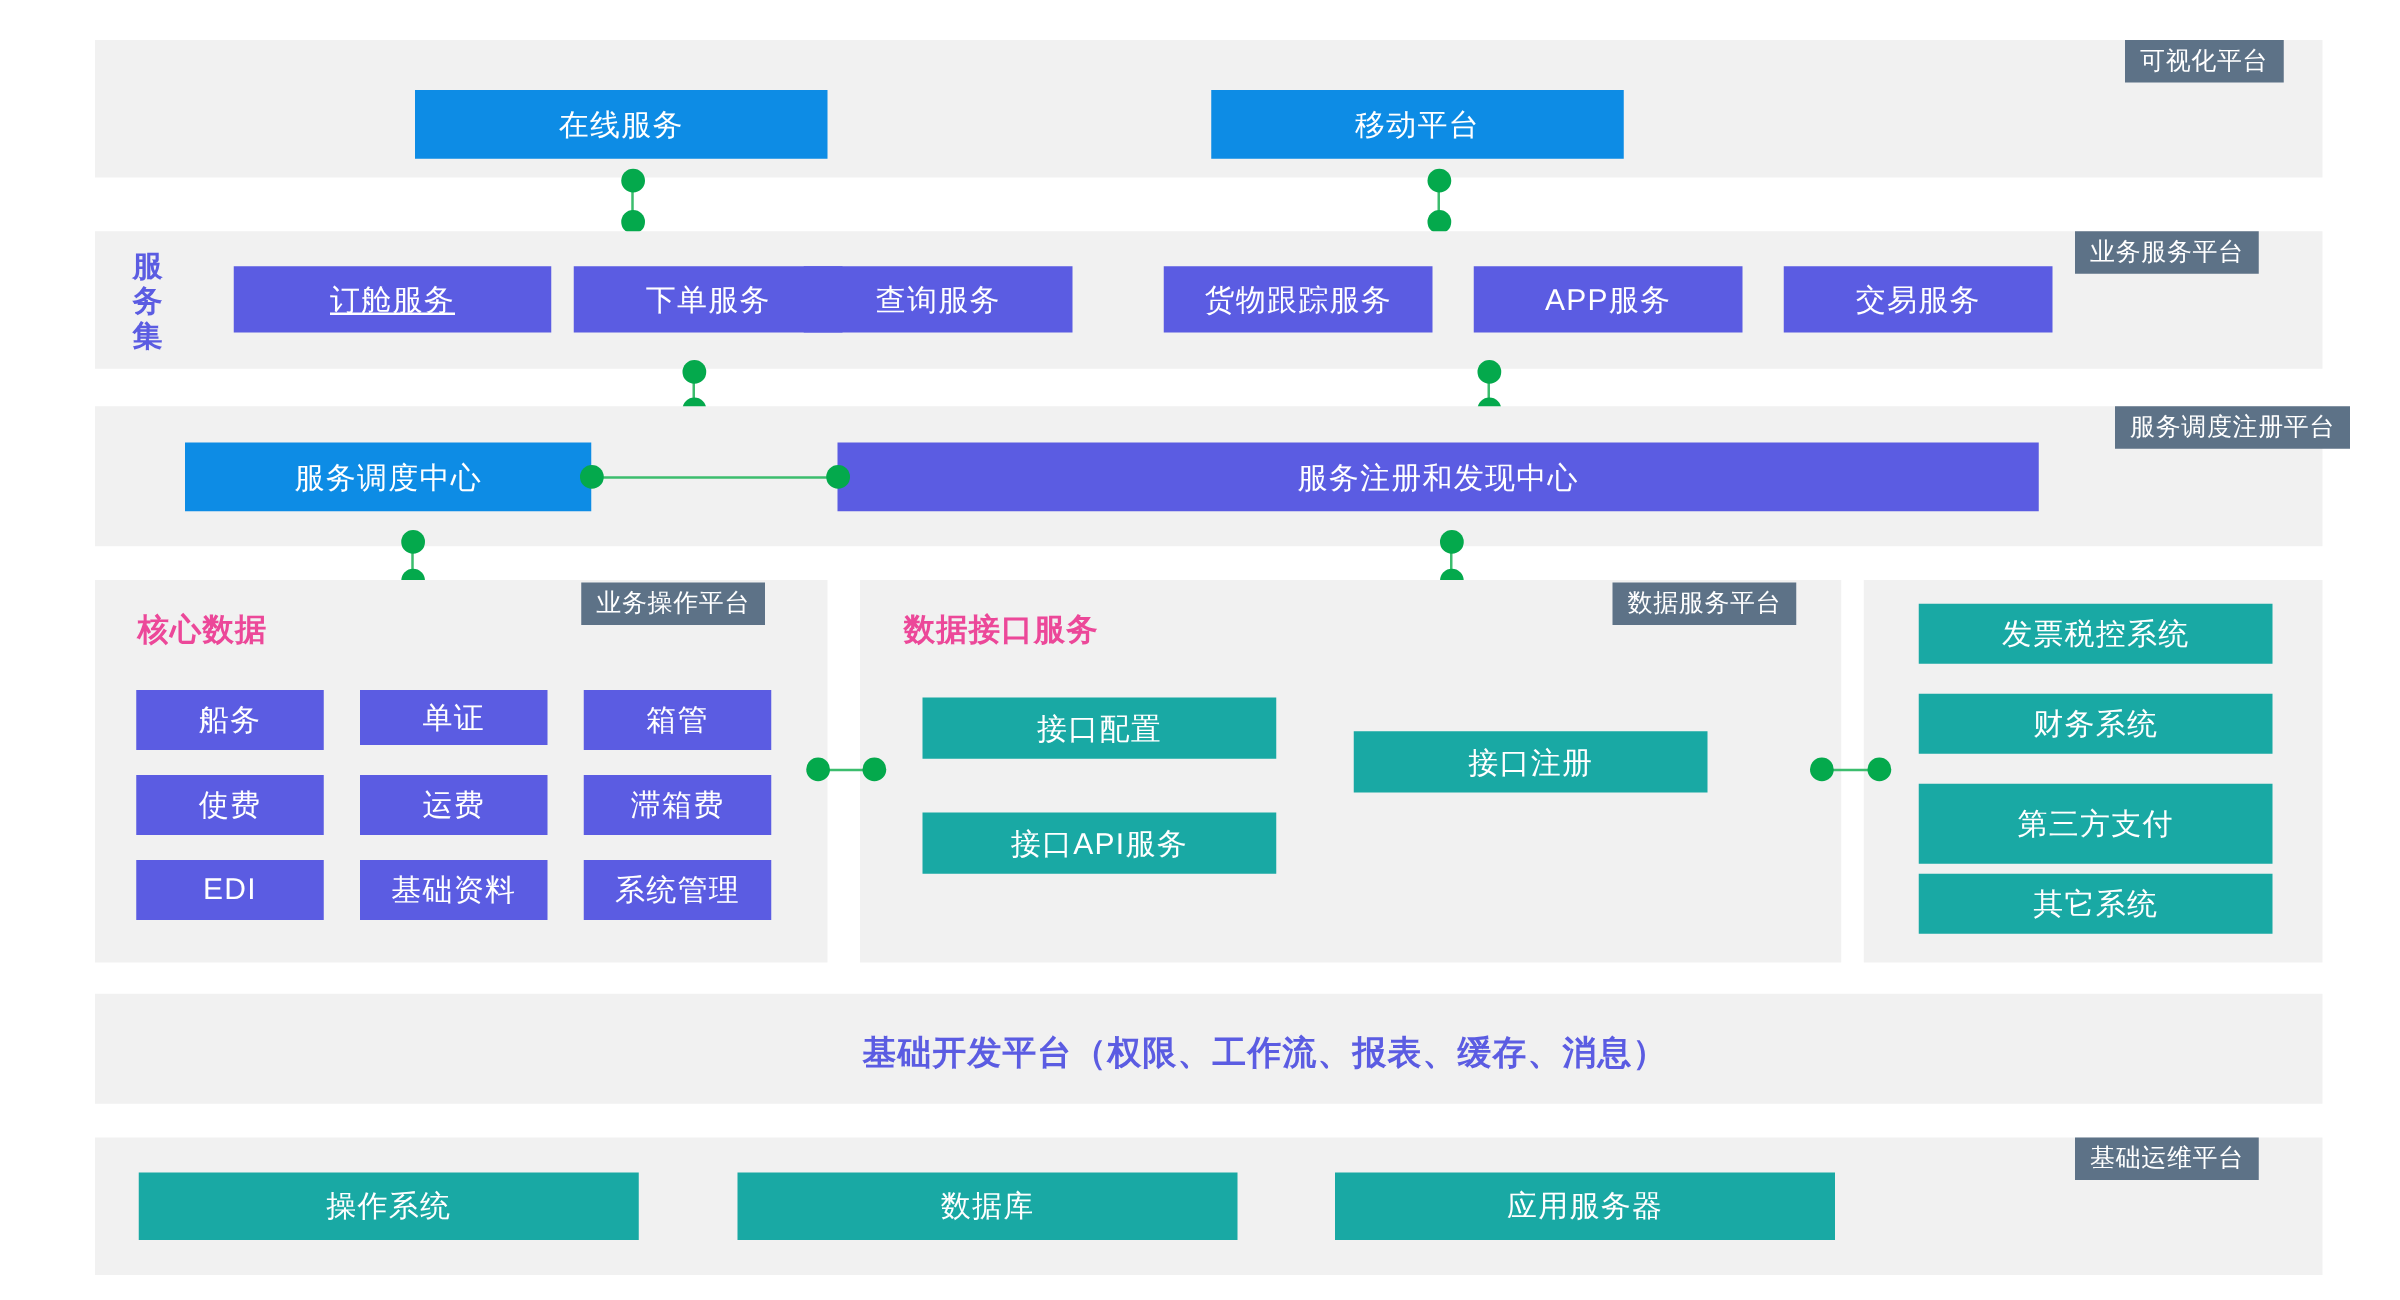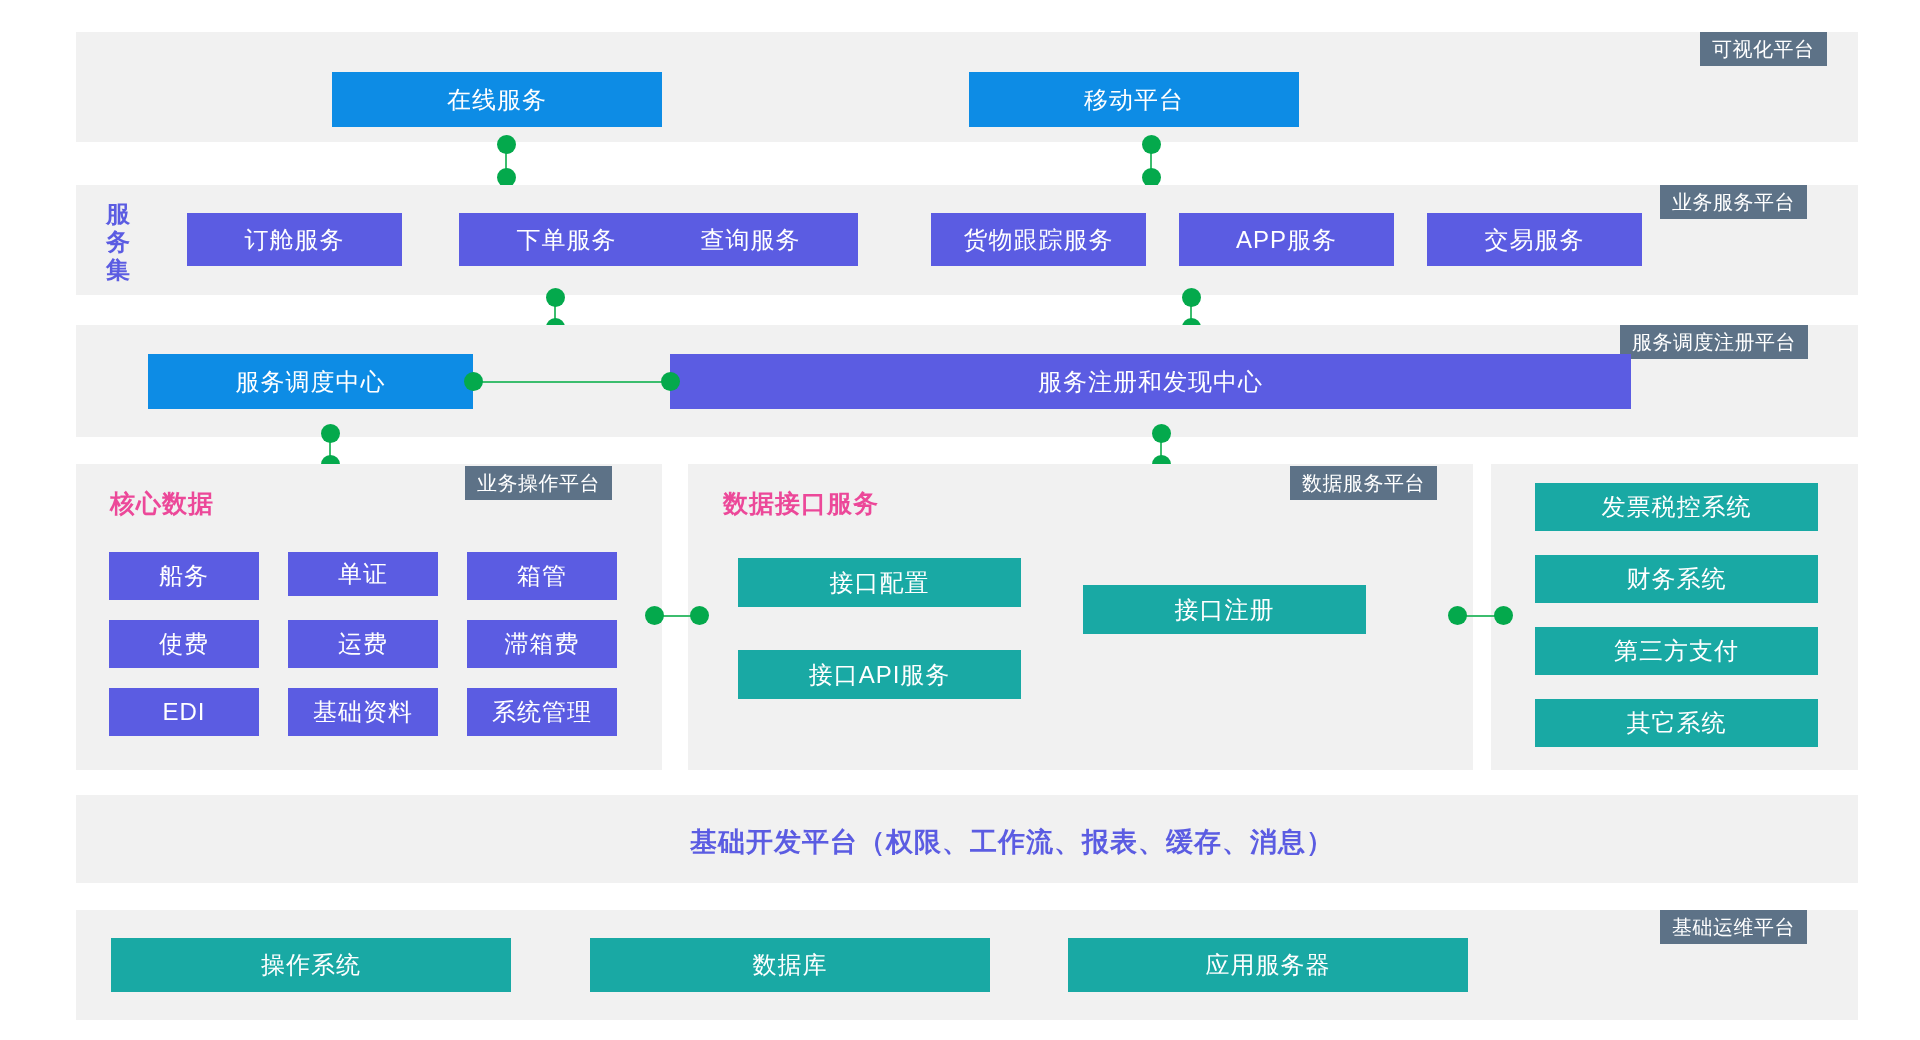--- a/index.html
+++ b/index.html
@@ -97,37 +97,37 @@
   <div class="dot" style="left:497px;top:168px;"></div>
 
   <div class="vline" style="left:1150px;top:140px;height:46px;"></div>
   <div class="dot" style="left:1142px;top:135px;"></div>
   <div class="dot" style="left:1142px;top:168px;"></div>
 
   <div class="band" style="left:76px;top:185px;width:1782px;height:110px;"></div>
   <div class="tag" style="left:1660px;top:185px;">业务服务平台</div>
   <div class="vlabel" style="left:105px;top:200px;">服务集</div>
 
-  <div class="box purple" style="left:187px;top:213px;width:215px;height:53px;">订舱服务</div>
+  <div class="box purple" style="left:187px;top:213px;width:254px;height:53px;text-decoration:underline;">订舱服务</div>
   <div class="box purple" style="left:435px;top:213px;width:215px;height:53px;margin-left:24px;">下单服务</div>
   <div class="box purple" style="left:643px;top:213px;width:215px;height:53px;">查询服务</div>
   <div class="box purple" style="left:931px;top:213px;width:215px;height:53px;">货物跟踪服务</div>
   <div class="box purple" style="left:1179px;top:213px;width:215px;height:53px;">APP服务</div>
   <div class="box purple" style="left:1427px;top:213px;width:215px;height:53px;">交易服务</div>
 
   <div class="vline" style="left:554px;top:293px;height:40px;"></div>
   <div class="dot" style="left:546px;top:288px;"></div>
   <div class="dot" style="left:546px;top:318px;"></div>
 
   <div class="vline" style="left:1190px;top:293px;height:40px;"></div>
   <div class="dot" style="left:1182px;top:288px;"></div>
   <div class="dot" style="left:1182px;top:318px;"></div>
 
   <div class="band" style="left:76px;top:325px;width:1782px;height:112px;"></div>
-  <div class="tag" style="left:1620px;top:325px;">服务调度注册平台</div>
+  <div class="tag" style="left:1692px;top:325px;">服务调度注册平台</div>
 
   <div class="box blue" style="left:148px;top:354px;width:325px;height:55px;">服务调度中心</div>
   <div class="box purple" style="left:670px;top:354px;width:961px;height:55px;">服务注册和发现中心</div>
 
   <div class="hline" style="left:473px;top:381px;width:197px;"></div>
   <div class="dot" style="left:464px;top:372px;"></div>
   <div class="dot" style="left:661px;top:372px;"></div>
 
   <div class="vline" style="left:329px;top:435px;height:35px;"></div>
   <div class="dot" style="left:321px;top:424px;"></div>
@@ -158,21 +158,21 @@
   <div class="heading" style="left:723px;top:487px;">数据接口服务</div>
 
   <div class="box teal" style="left:738px;top:558px;width:283px;height:49px;">接口配置</div>
   <div class="box teal" style="left:1083px;top:558px;width:283px;height:49px;margin-top:27px;">接口注册</div>
   <div class="box teal" style="left:738px;top:650px;width:283px;height:49px;">接口API服务</div>
 
   <div class="panel" style="left:1491px;top:464px;width:367px;height:306px;"></div>
 
   <div class="box teal" style="left:1535px;top:483px;width:283px;height:48px;">发票税控系统</div>
   <div class="box teal" style="left:1535px;top:555px;width:283px;height:48px;">财务系统</div>
-  <div class="box teal" style="left:1535px;top:627px;width:283px;height:48px;">第三方支付</div>
+  <div class="box teal" style="left:1535px;top:627px;width:283px;height:64px;">第三方支付</div>
   <div class="box teal" style="left:1535px;top:699px;width:283px;height:48px;">其它系统</div>
 
   <div class="hline" style="left:653px;top:615px;width:45px;"></div>
   <div class="dot" style="left:645px;top:606px;"></div>
   <div class="dot" style="left:690px;top:606px;"></div>
 
   <div class="hline" style="left:1457px;top:615px;width:45px;"></div>
   <div class="dot" style="left:1448px;top:606px;"></div>
   <div class="dot" style="left:1494px;top:606px;"></div>
 

